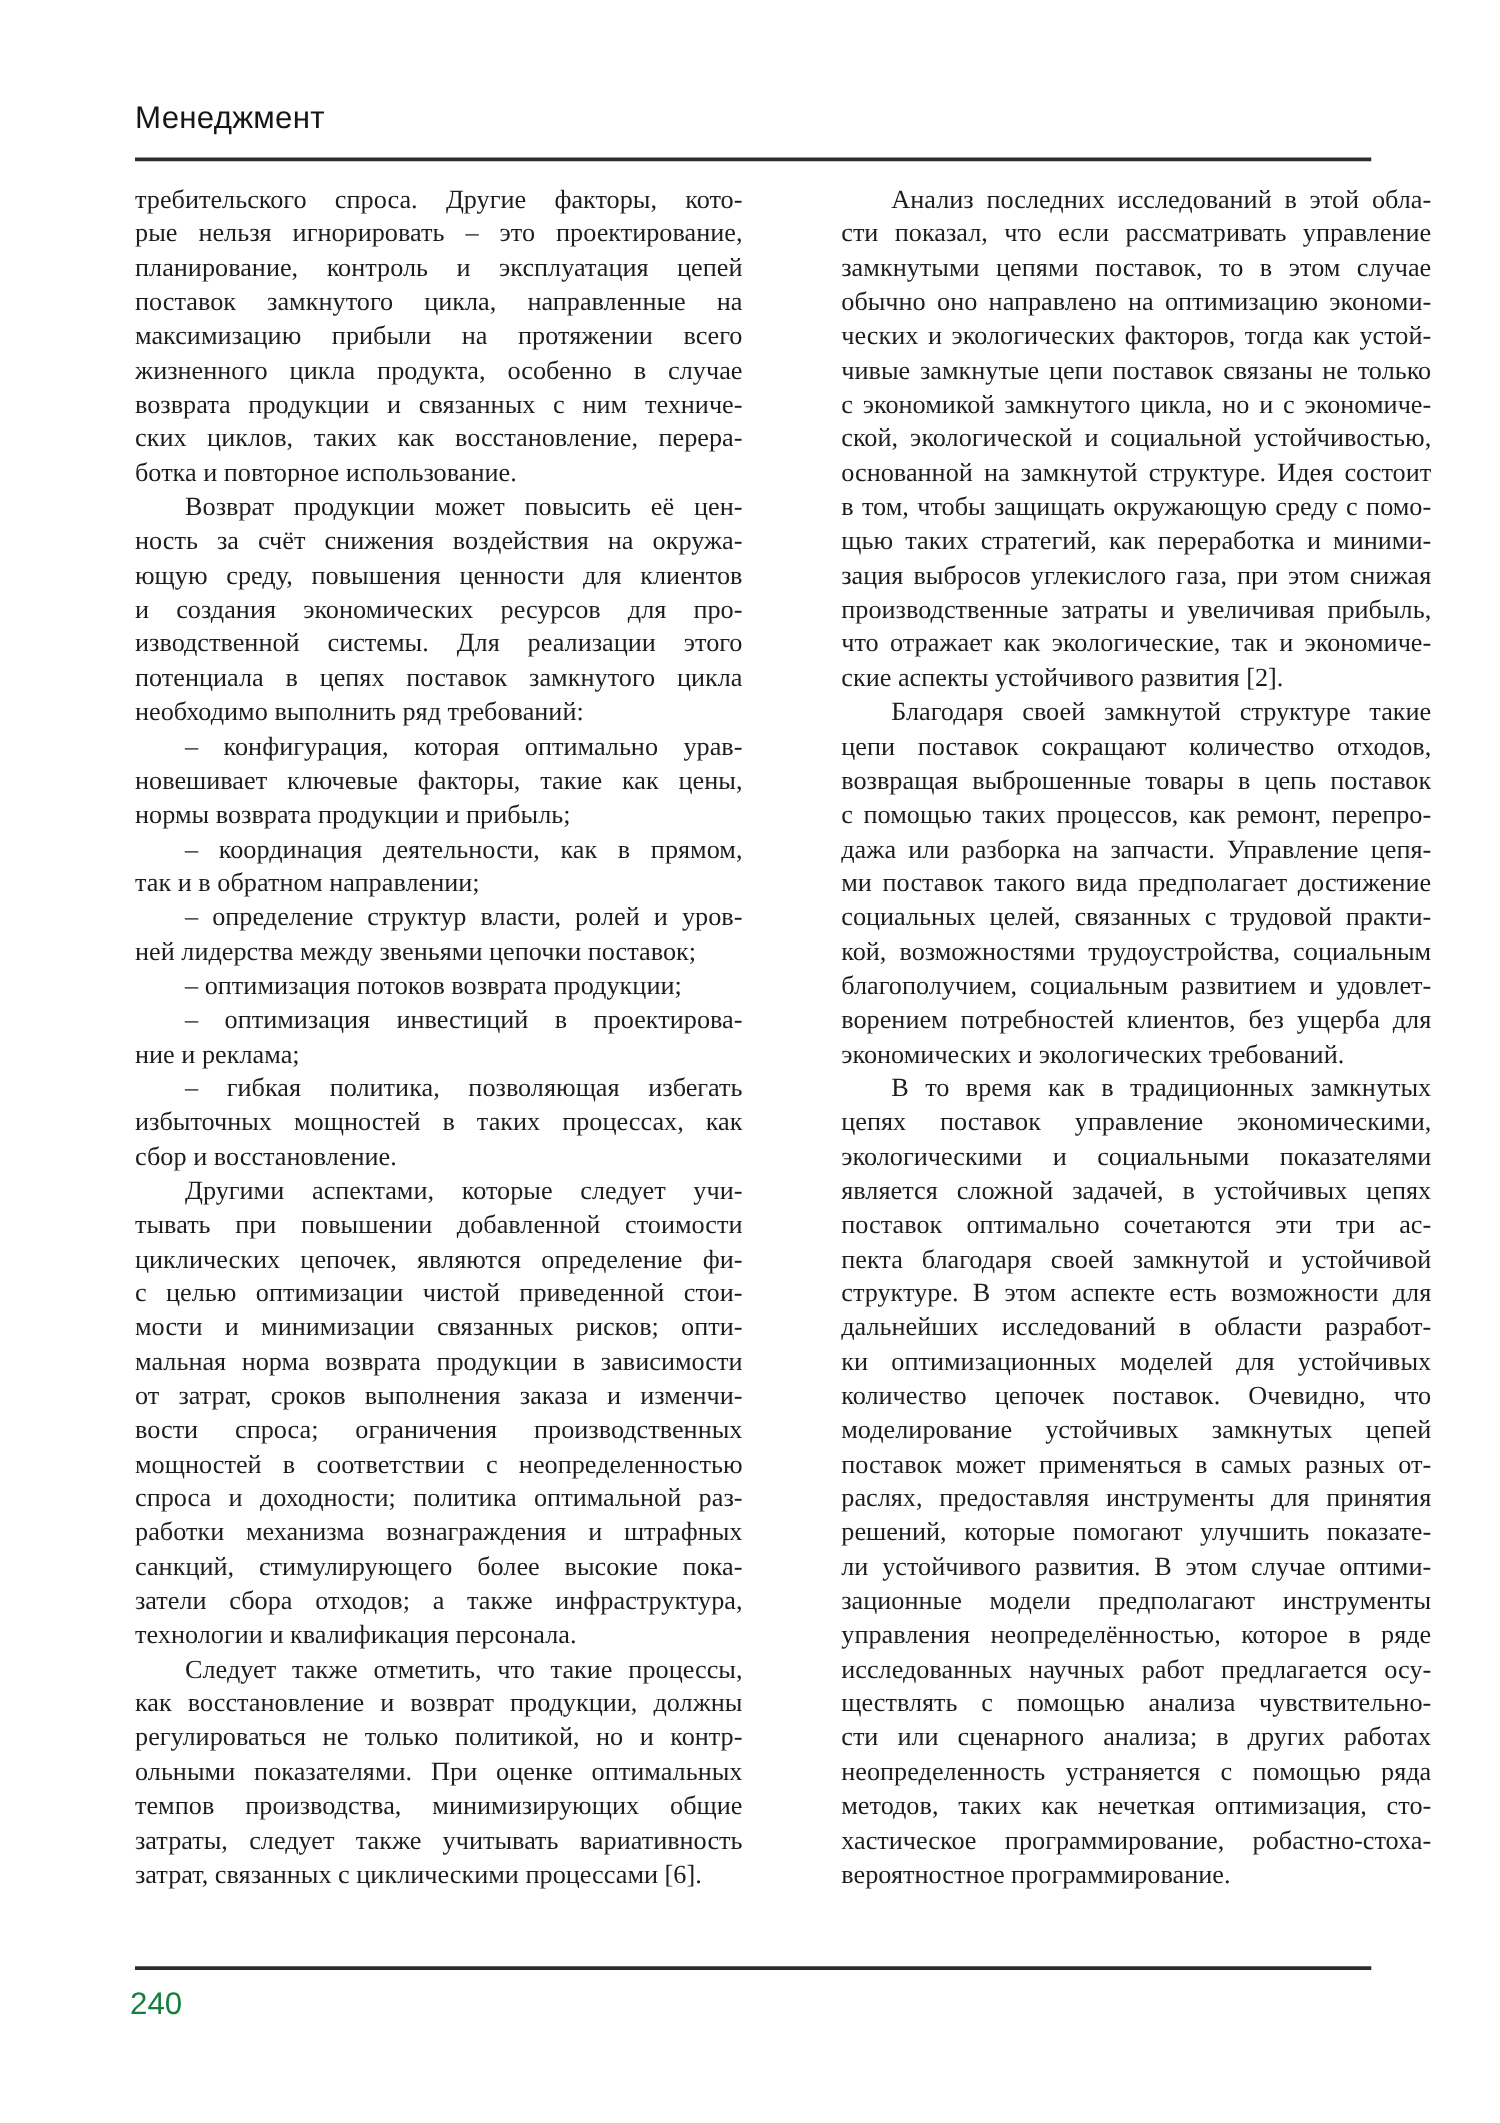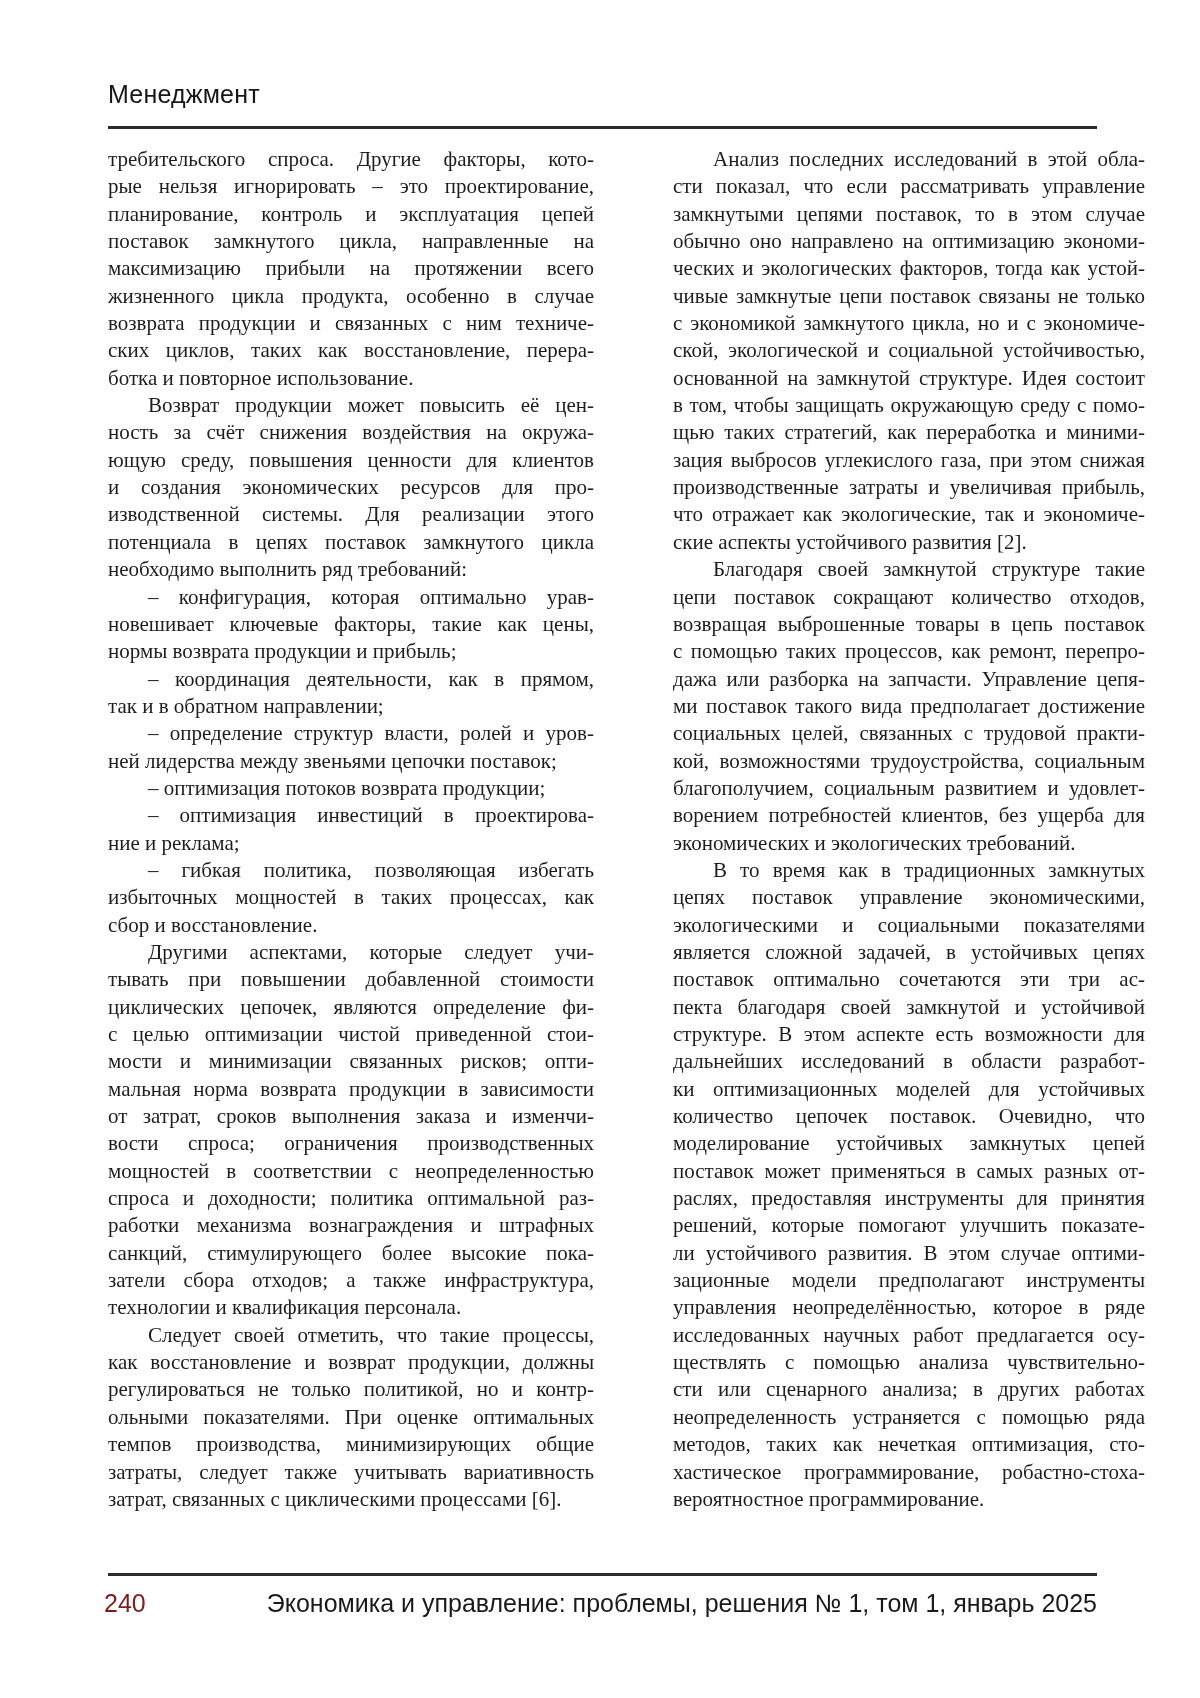--- a/index.html
+++ b/index.html
@@ -48,21 +48,21 @@
     white-space: nowrap;
   }
   .ln.first { text-indent: 40px; }
   .ln.last { text-align-last: left; }
   .footer-pageno {
     position: absolute;
     left: 104px;
     top: 1589px;
     font-family: "Liberation Sans", sans-serif;
     font-size: 25px;
-    color: #7f1d1d;
+    color: #15803d;
   }
   .footer-journal {
     position: absolute;
     right: 103px;
     top: 1589px;
     font-family: "Liberation Sans", sans-serif;
     font-size: 25px;
     color: #1a1a1c;
     text-align: right;
   }
@@ -113,21 +113,21 @@
       <div class="ln">мости и минимизации связанных рисков; опти-</div>
       <div class="ln">мальная норма возврата продукции в зависимости</div>
       <div class="ln">от затрат, сроков выполнения заказа и изменчи-</div>
       <div class="ln">вости спроса; ограничения производственных</div>
       <div class="ln">мощностей в соответствии с неопределенностью</div>
       <div class="ln">спроса и доходности; политика оптимальной раз-</div>
       <div class="ln">работки механизма вознаграждения и штрафных</div>
       <div class="ln">санкций, стимулирующего более высокие пока-</div>
       <div class="ln">затели сбора отходов; а также инфраструктура,</div>
       <div class="ln last">технологии и квалификация персонала.</div>
-      <div class="ln first">Следует своей отметить, что такие процессы,</div>
+      <div class="ln first">Следует также отметить, что такие процессы,</div>
       <div class="ln">как восстановление и возврат продукции, должны</div>
       <div class="ln">регулироваться не только политикой, но и контр-</div>
       <div class="ln">ольными показателями. При оценке оптимальных</div>
       <div class="ln">темпов производства, минимизирующих общие</div>
       <div class="ln">затраты, следует также учитывать вариативность</div>
       <div class="ln last">затрат, связанных с циклическими процессами [6].</div>
     </div>
 
   <div class="col col-right">
       <div class="ln first">Анализ последних исследований в этой обла-</div>
@@ -179,15 +179,14 @@
       <div class="ln">неопределенность устраняется с помощью ряда</div>
       <div class="ln">методов, таких как нечеткая оптимизация, сто-</div>
       <div class="ln">хастическое программирование, робастно-стоха-</div>
       <div class="ln last">вероятностное программирование.</div>
     </div>
 
   <div class="rule footer-rule"></div>
 
   <div class="footer-pageno">240</div>
 
-  <div class="footer-journal">Экономика и управление: проблемы, решения № 1, том 1, январь 2025</div>
 
 </div>
 
 </body></html>

